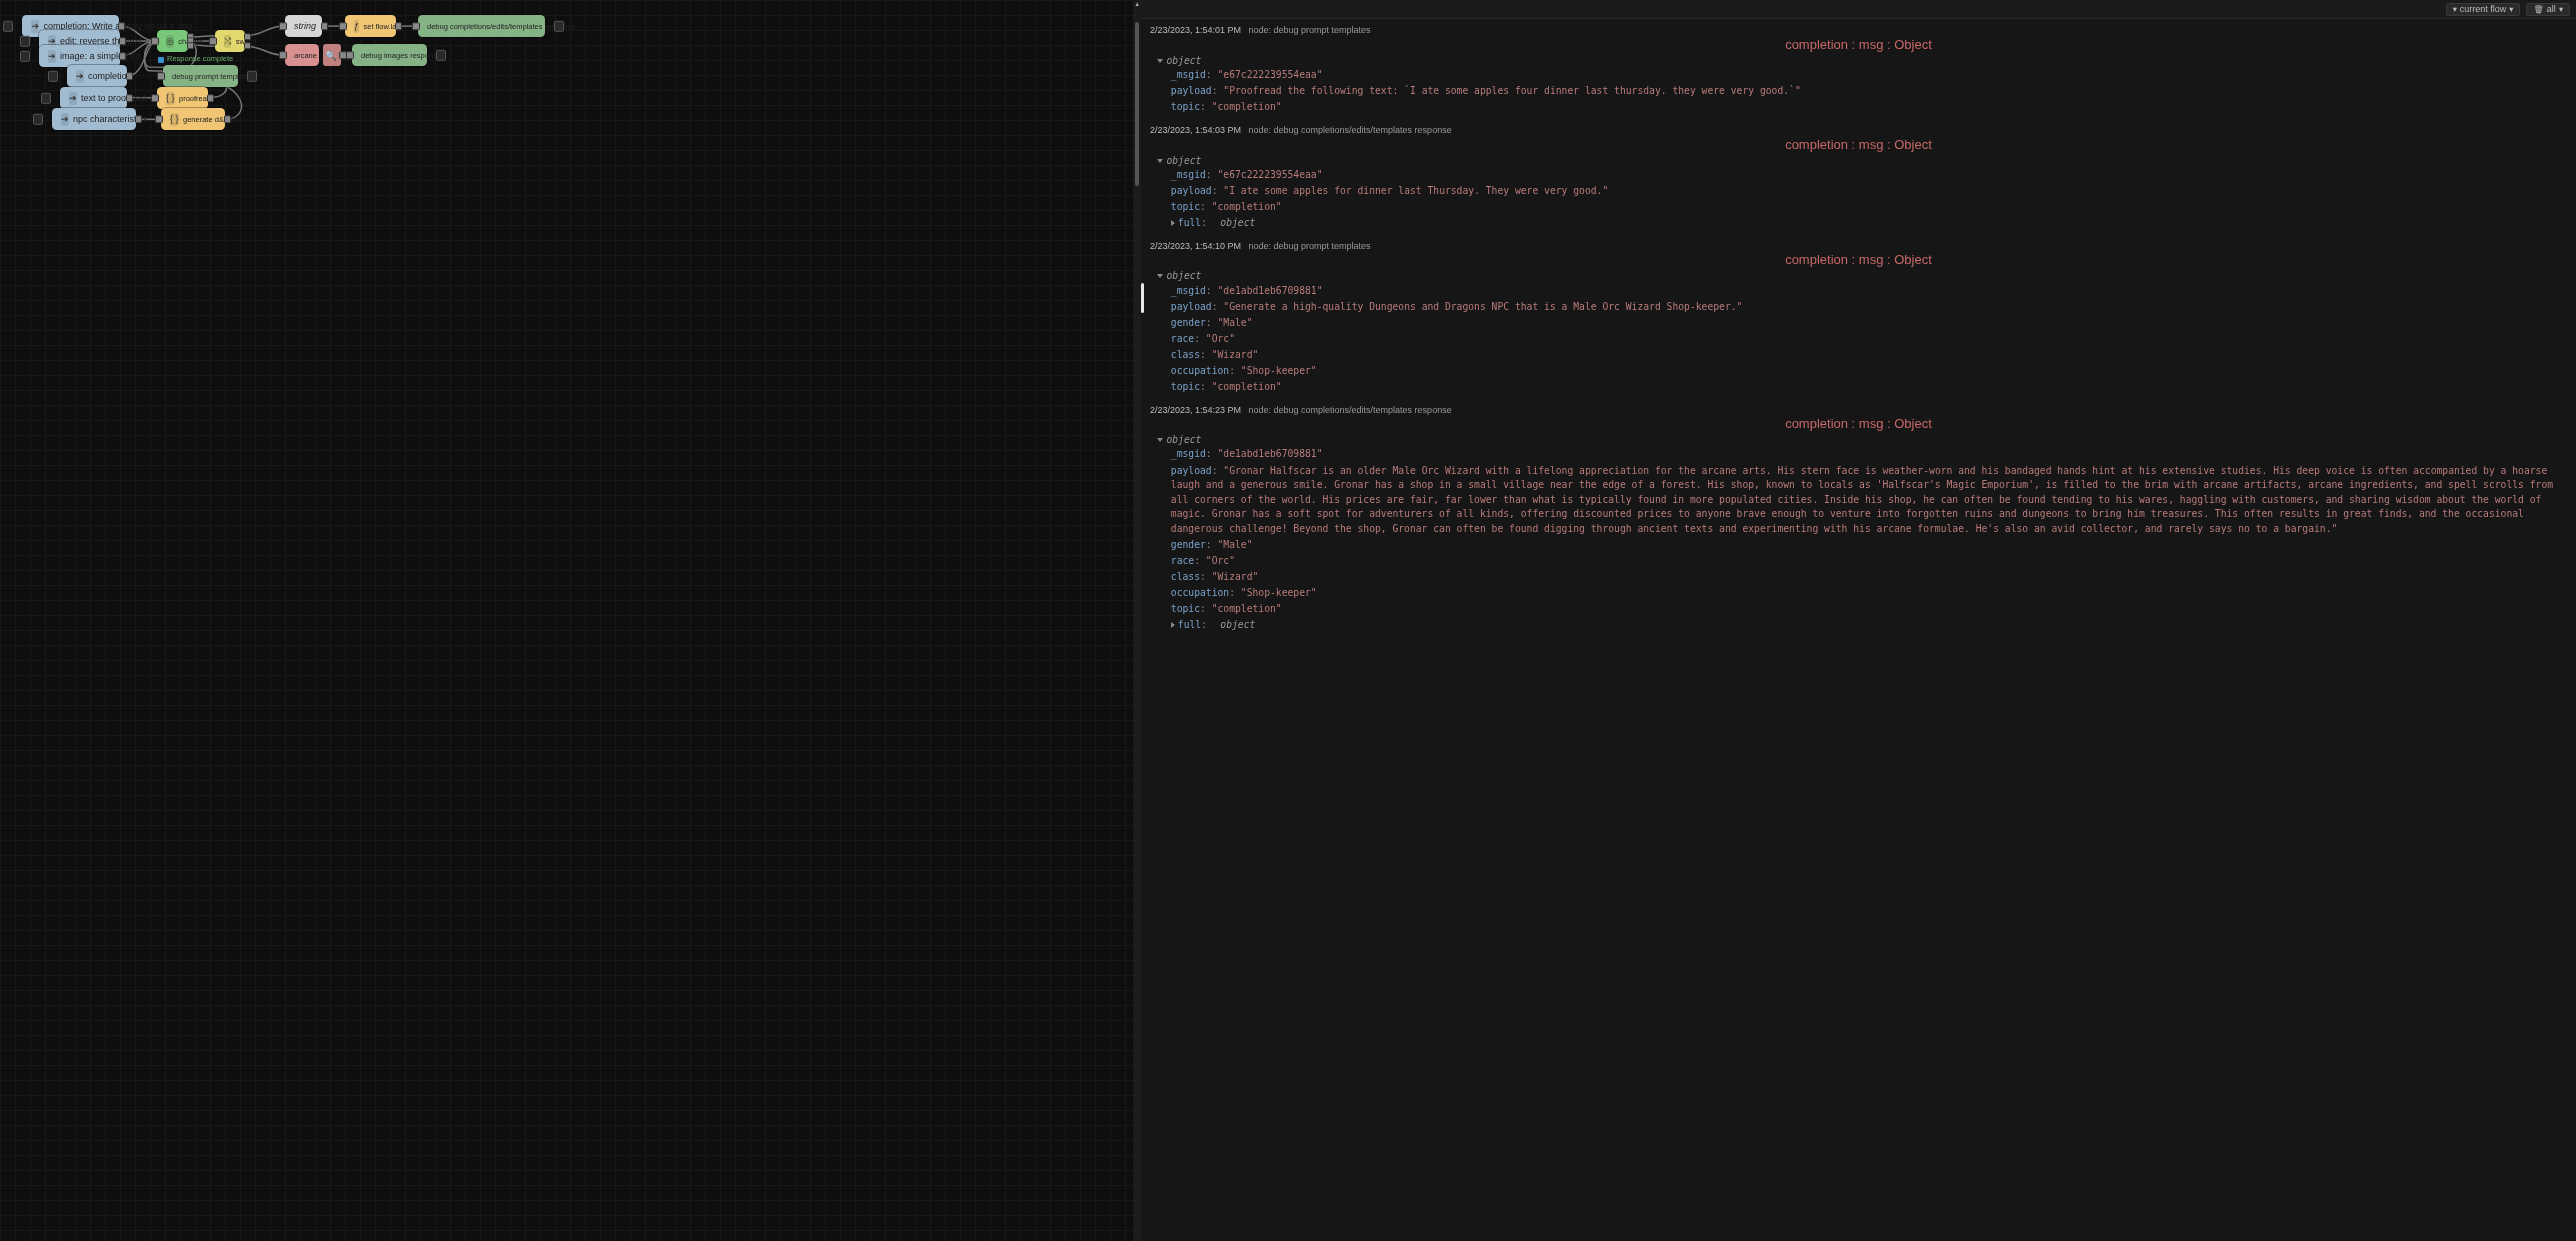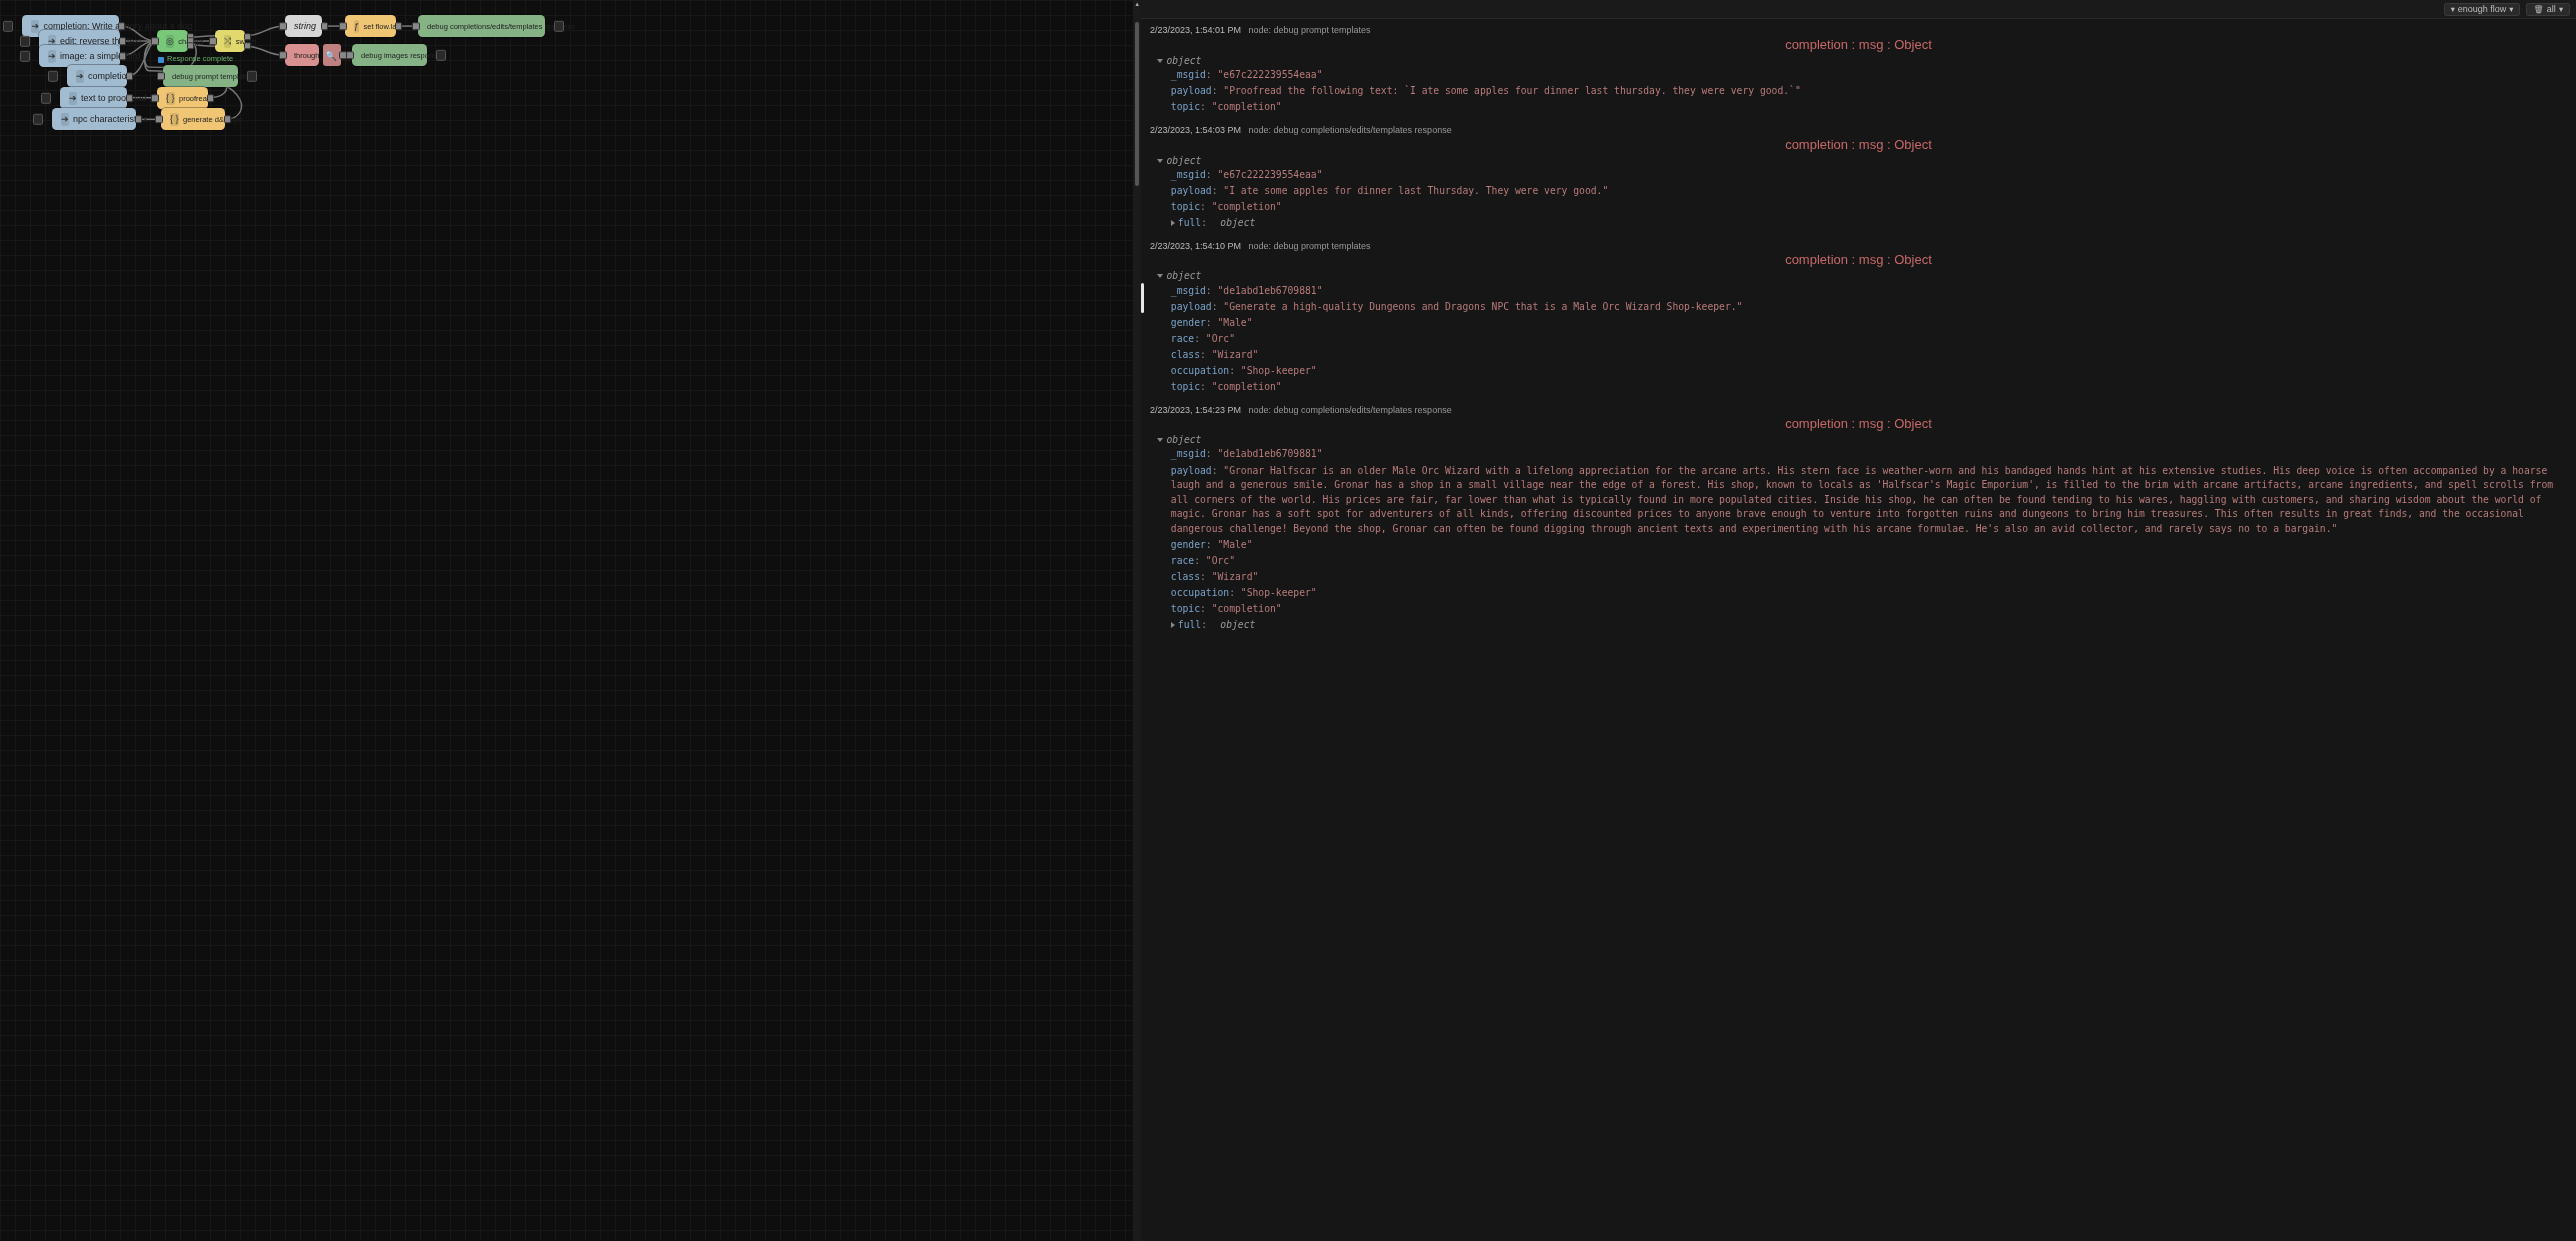--- a/index.html
+++ b/index.html
@@ -355,21 +355,21 @@
     </div>
 
     <div class="node debug" style="left:418px; top:15px; width:127px;">
       <span class="port in"></span>
       <span style="font-size:7.5px;">debug completions/edits/templates response</span>
       <span class="toggle right"></span>
     </div>
 
     <div class="node viewer" style="left:285px; top:44px; width:34px;">
       <span class="port in"></span>
-      <span style="font-size:7.5px;">through</span>
+      <span style="font-size:7.5px;">arcane</span>
     </div>
     <div class="viewer-lens" style="position:absolute; left:321px; top:44px;">
       <span>🔍</span>
       <span class="port out"></span>
     </div>
     <div class="node debug" style="left:352px; top:44px; width:75px;">
       <span class="port in"></span>
       <span style="font-size:7.5px;">debug images response</span>
       <span class="toggle right"></span>
     </div>
@@ -418,21 +418,21 @@
     <span class="notch">▴</span>
     <div class="thumb"></div>
   </div>
 
   <div class="debug-panel" style="position:relative;">
     <div class="inner-scroll-marker"></div>
 
     <div class="debug-toolbar">
       <div class="tb-btn">
         <span class="glyph">▾</span>
-        <span>enough flow</span>
+        <span>current flow</span>
         <span class="glyph">▾</span>
       </div>
       <div class="tb-btn">
         <span class="glyph">🗑</span>
         <span>all</span>
         <span class="glyph">▾</span>
       </div>
     </div>
 
     <div class="debug-scroll" id="debug-scroll">

